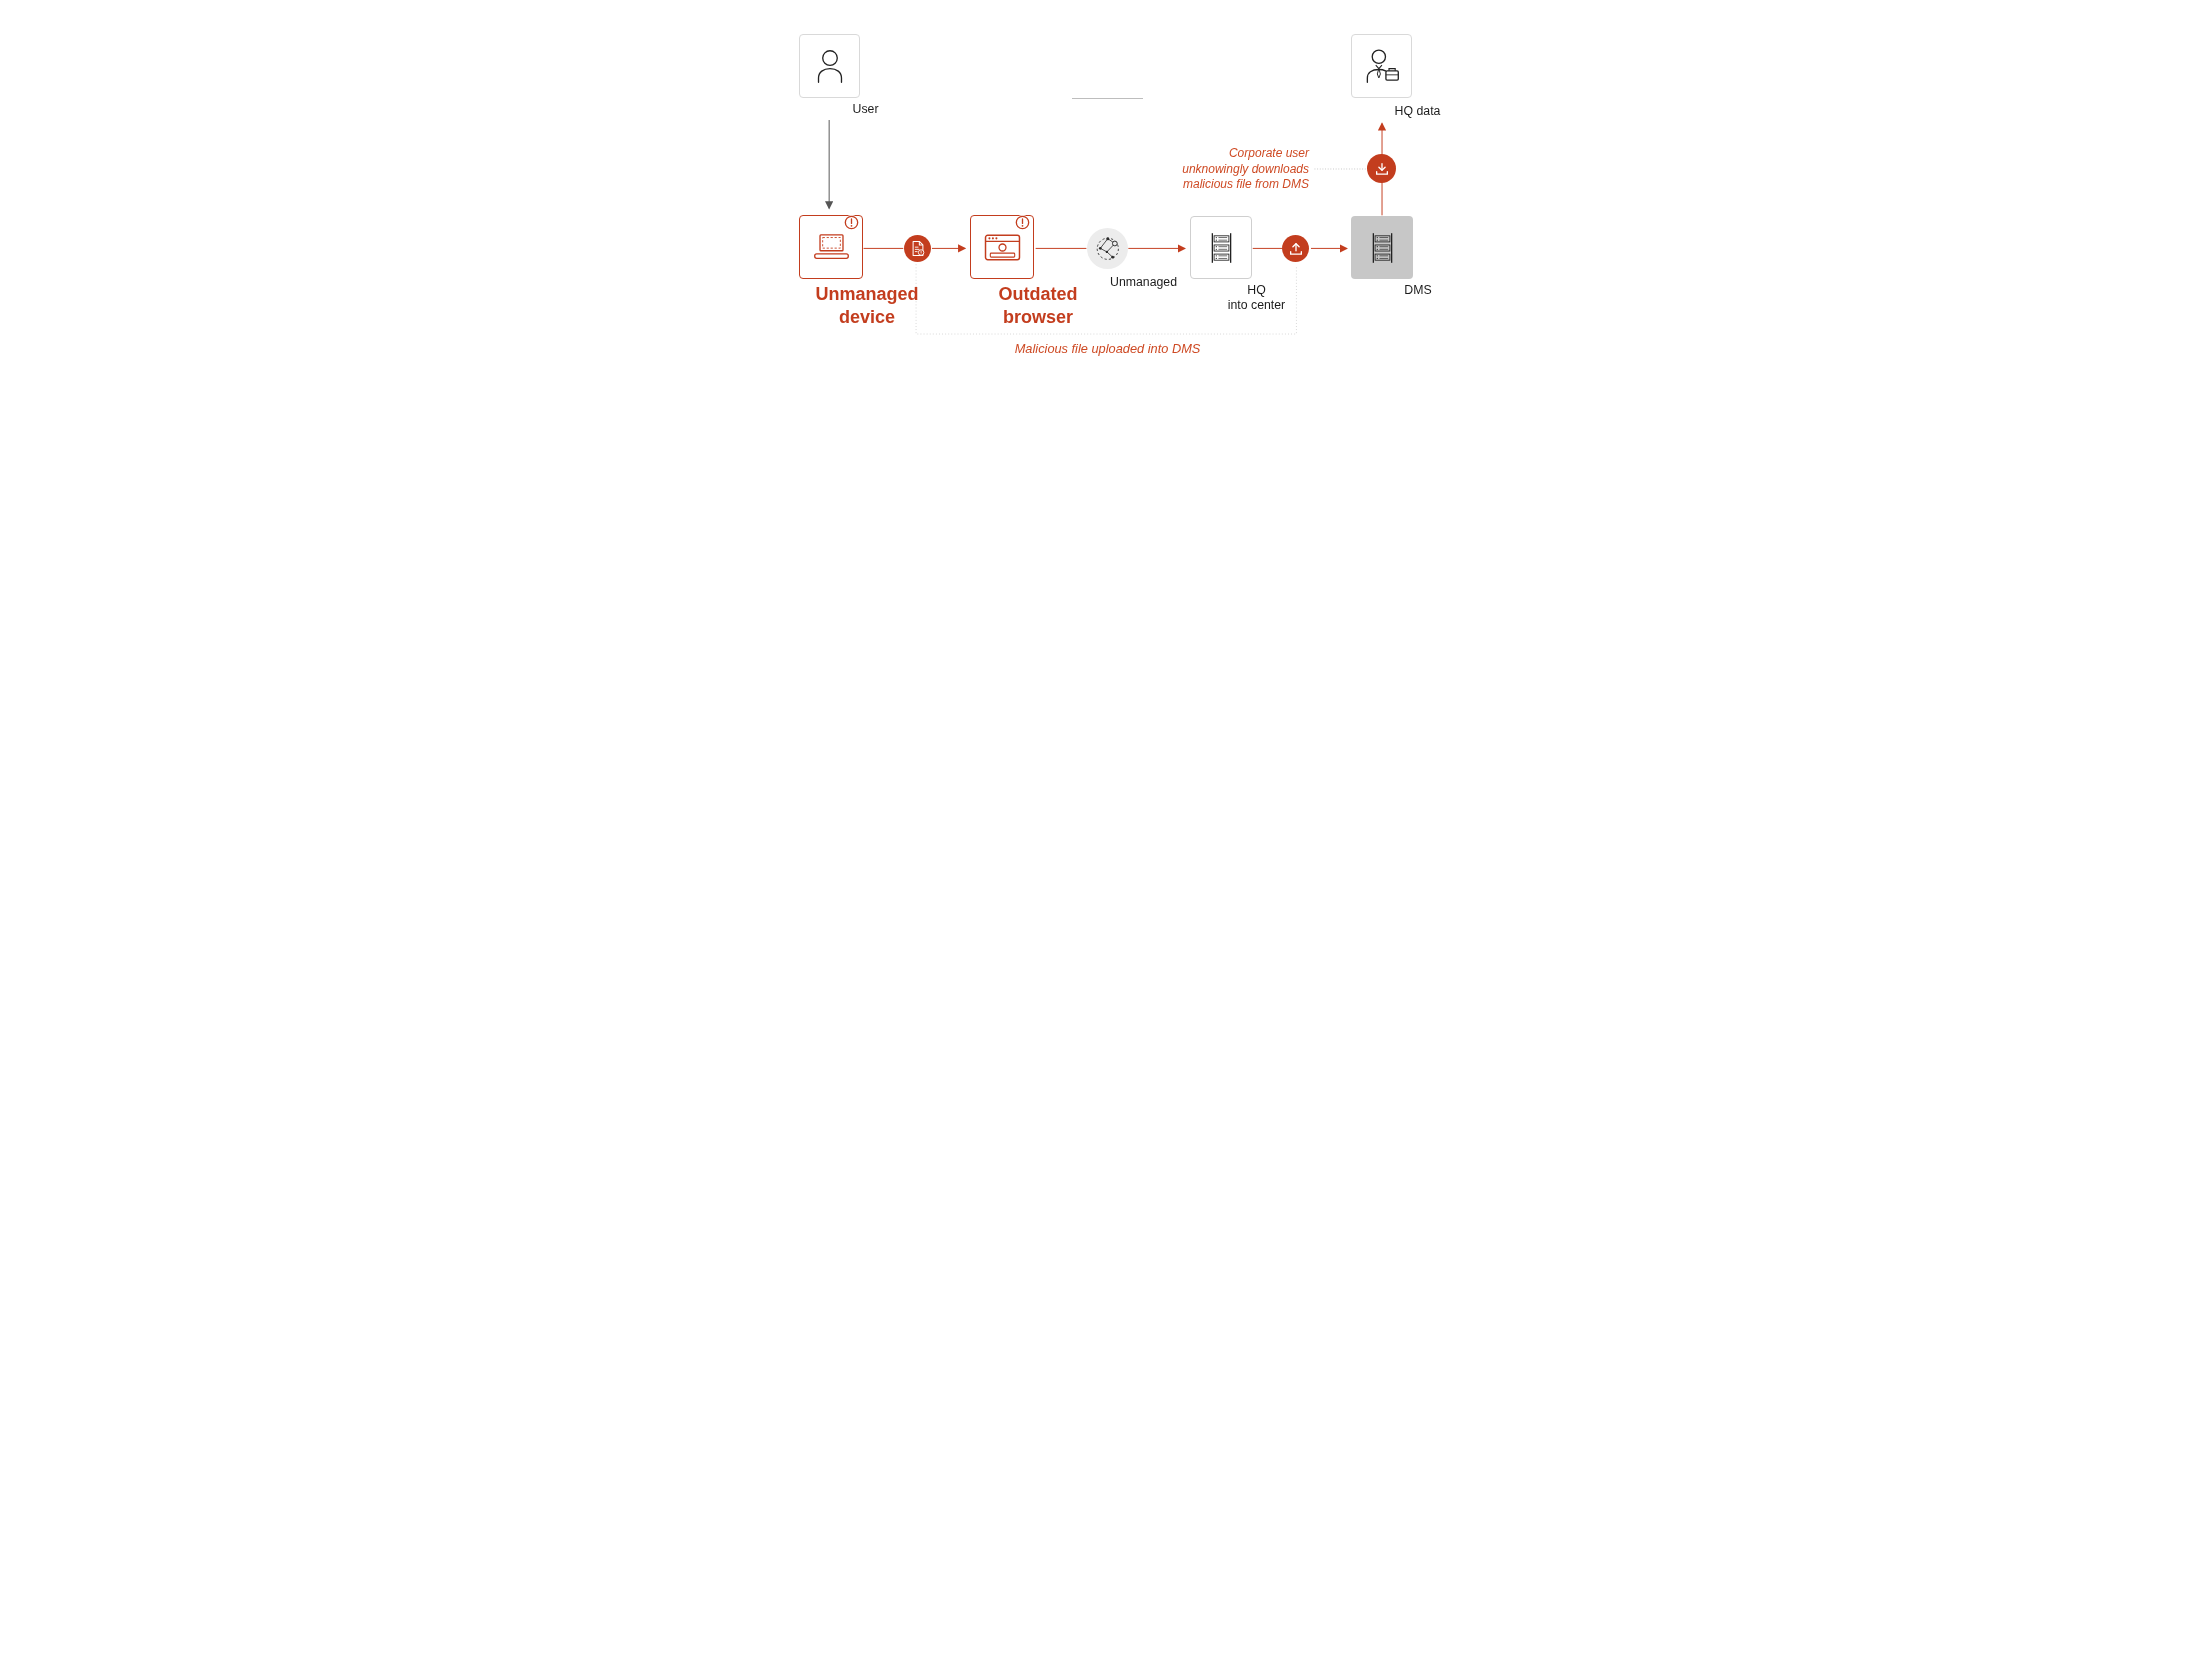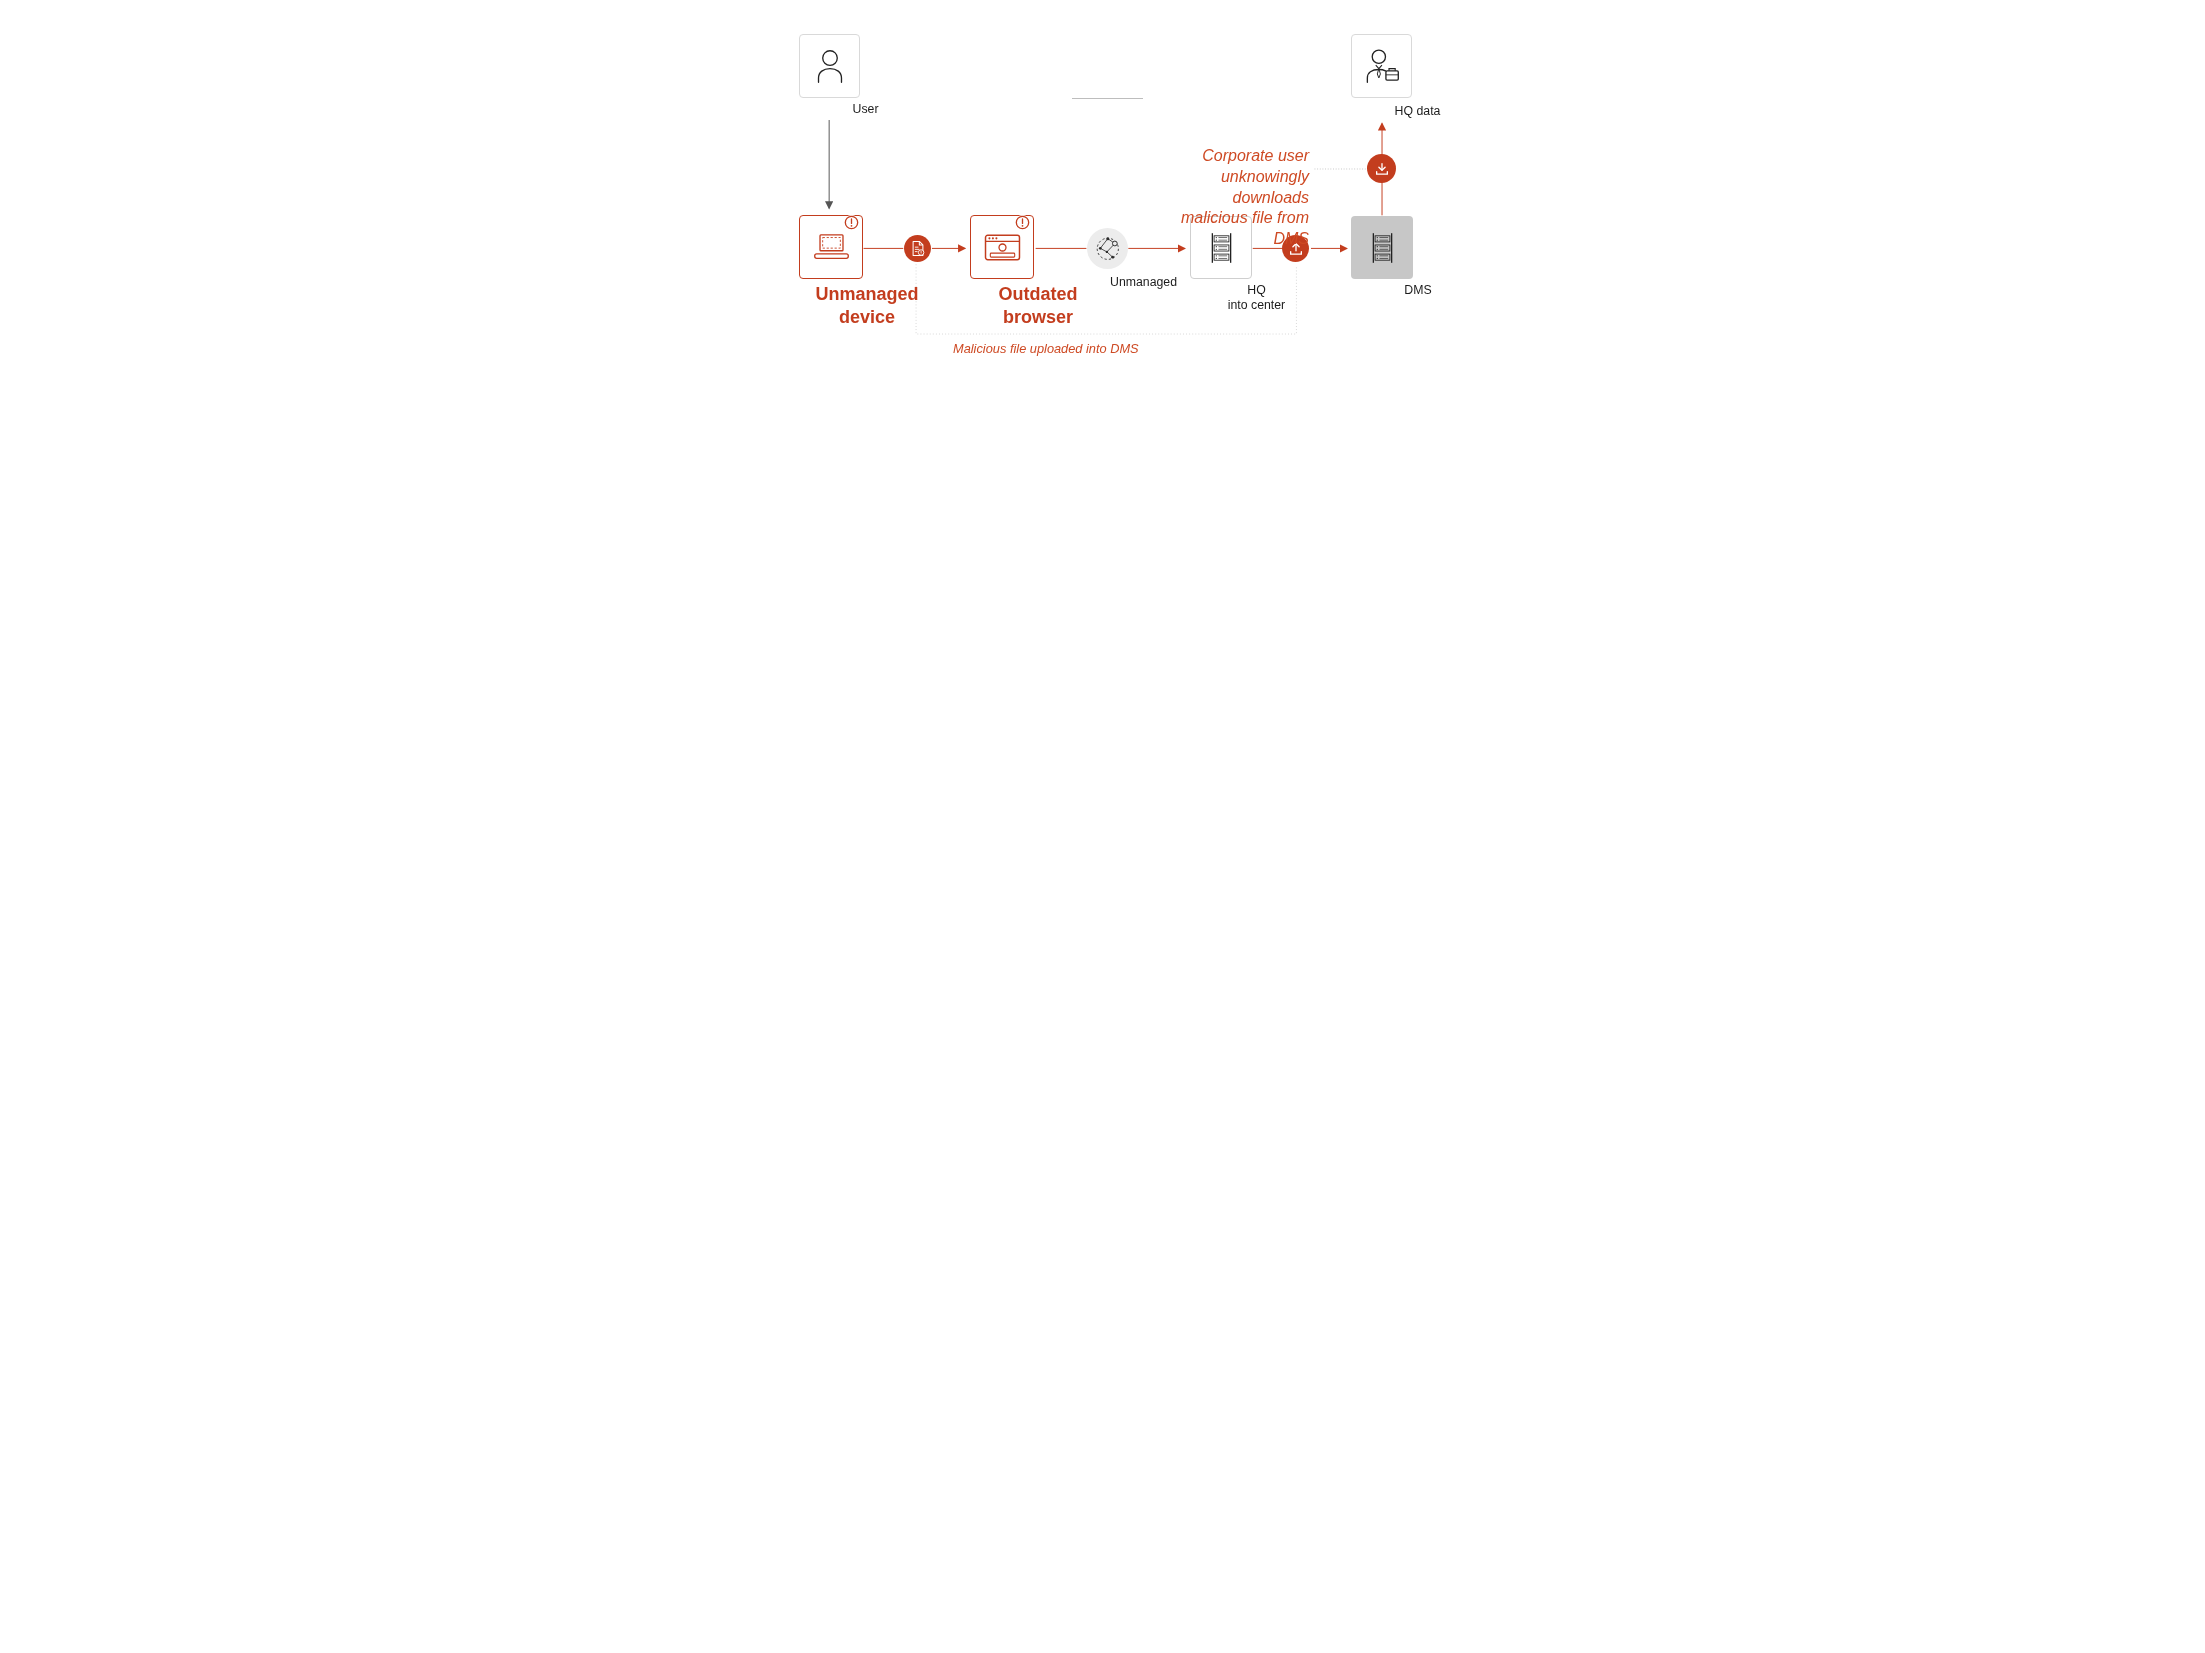--- a/index.html
+++ b/index.html
@@ -61,24 +61,24 @@
     position: absolute; left: 165px; top: 45px; width: 362px;
     text-align: center; font-size: 16.3px; font-weight: 700; color: #111111;
     line-height: 1.28; white-space: pre-line; z-index: 2;
   }
   .title-underline {
     position: absolute; left: 310px; top: 98px; width: 71px; height: 1.3px;
     background: #BDBDBD; z-index: 2;
   }
   .annotation {
     position: absolute; font-style: italic; color: var(--accent-text);
-    font-size: 16px; line-height: 1.3; white-space: pre-line; z-index: 2;
+    font-size: 12px; line-height: 1.3; white-space: pre-line; z-index: 2;
   }
   .annotation.right { text-align: right; }
-  .annotation.center { text-align: left; font-size: 12.8px; }
+  .annotation.center { text-align: center; font-size: 12.8px; }
 </style>
 </head>
 <body>
 
 <div class="canvas">
 
   <svg class="connectors" viewBox="0 0 1543 868" width="681" height="383">
     <defs>
       <marker id="arrow-red" viewBox="0 0 10 10" refX="8.5" refY="5" markerWidth="8.5" markerHeight="8.5" orient="auto-start-reverse">
         <path d="M0 0 L10 5 L0 10 z" fill="#C33D1E"></path>

